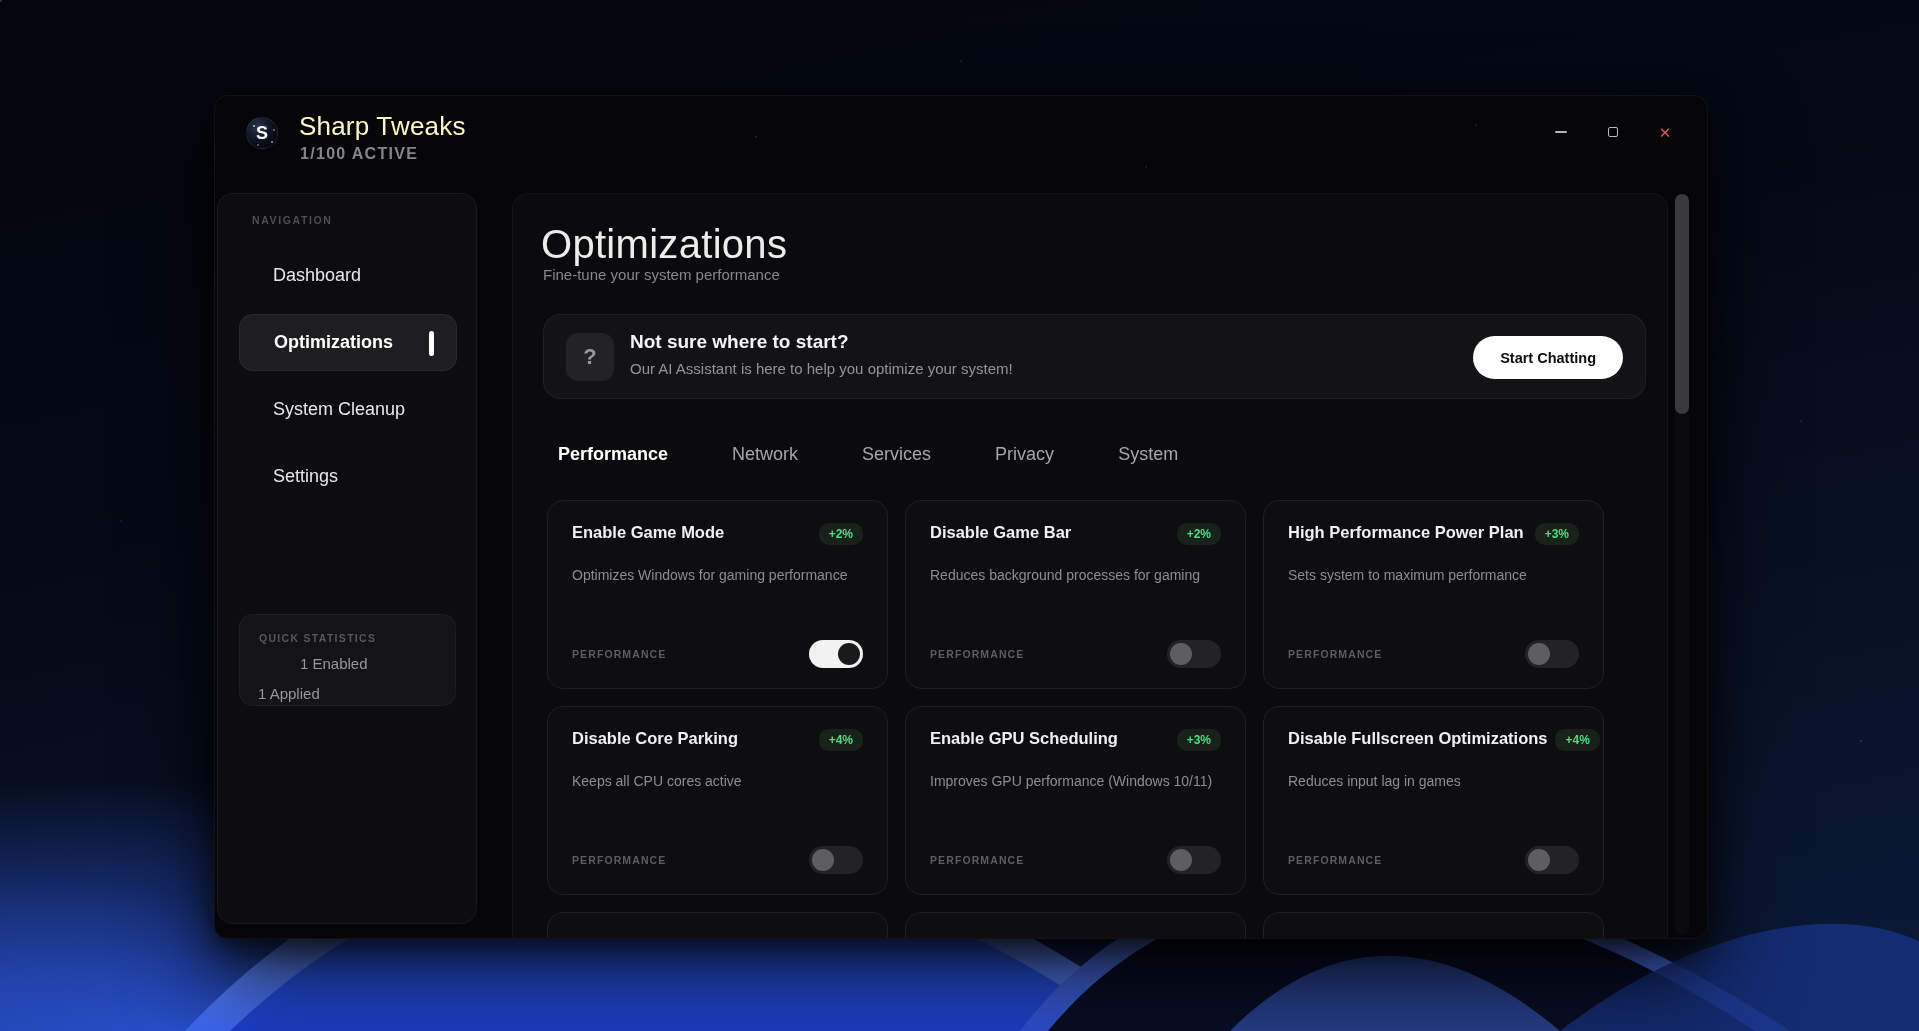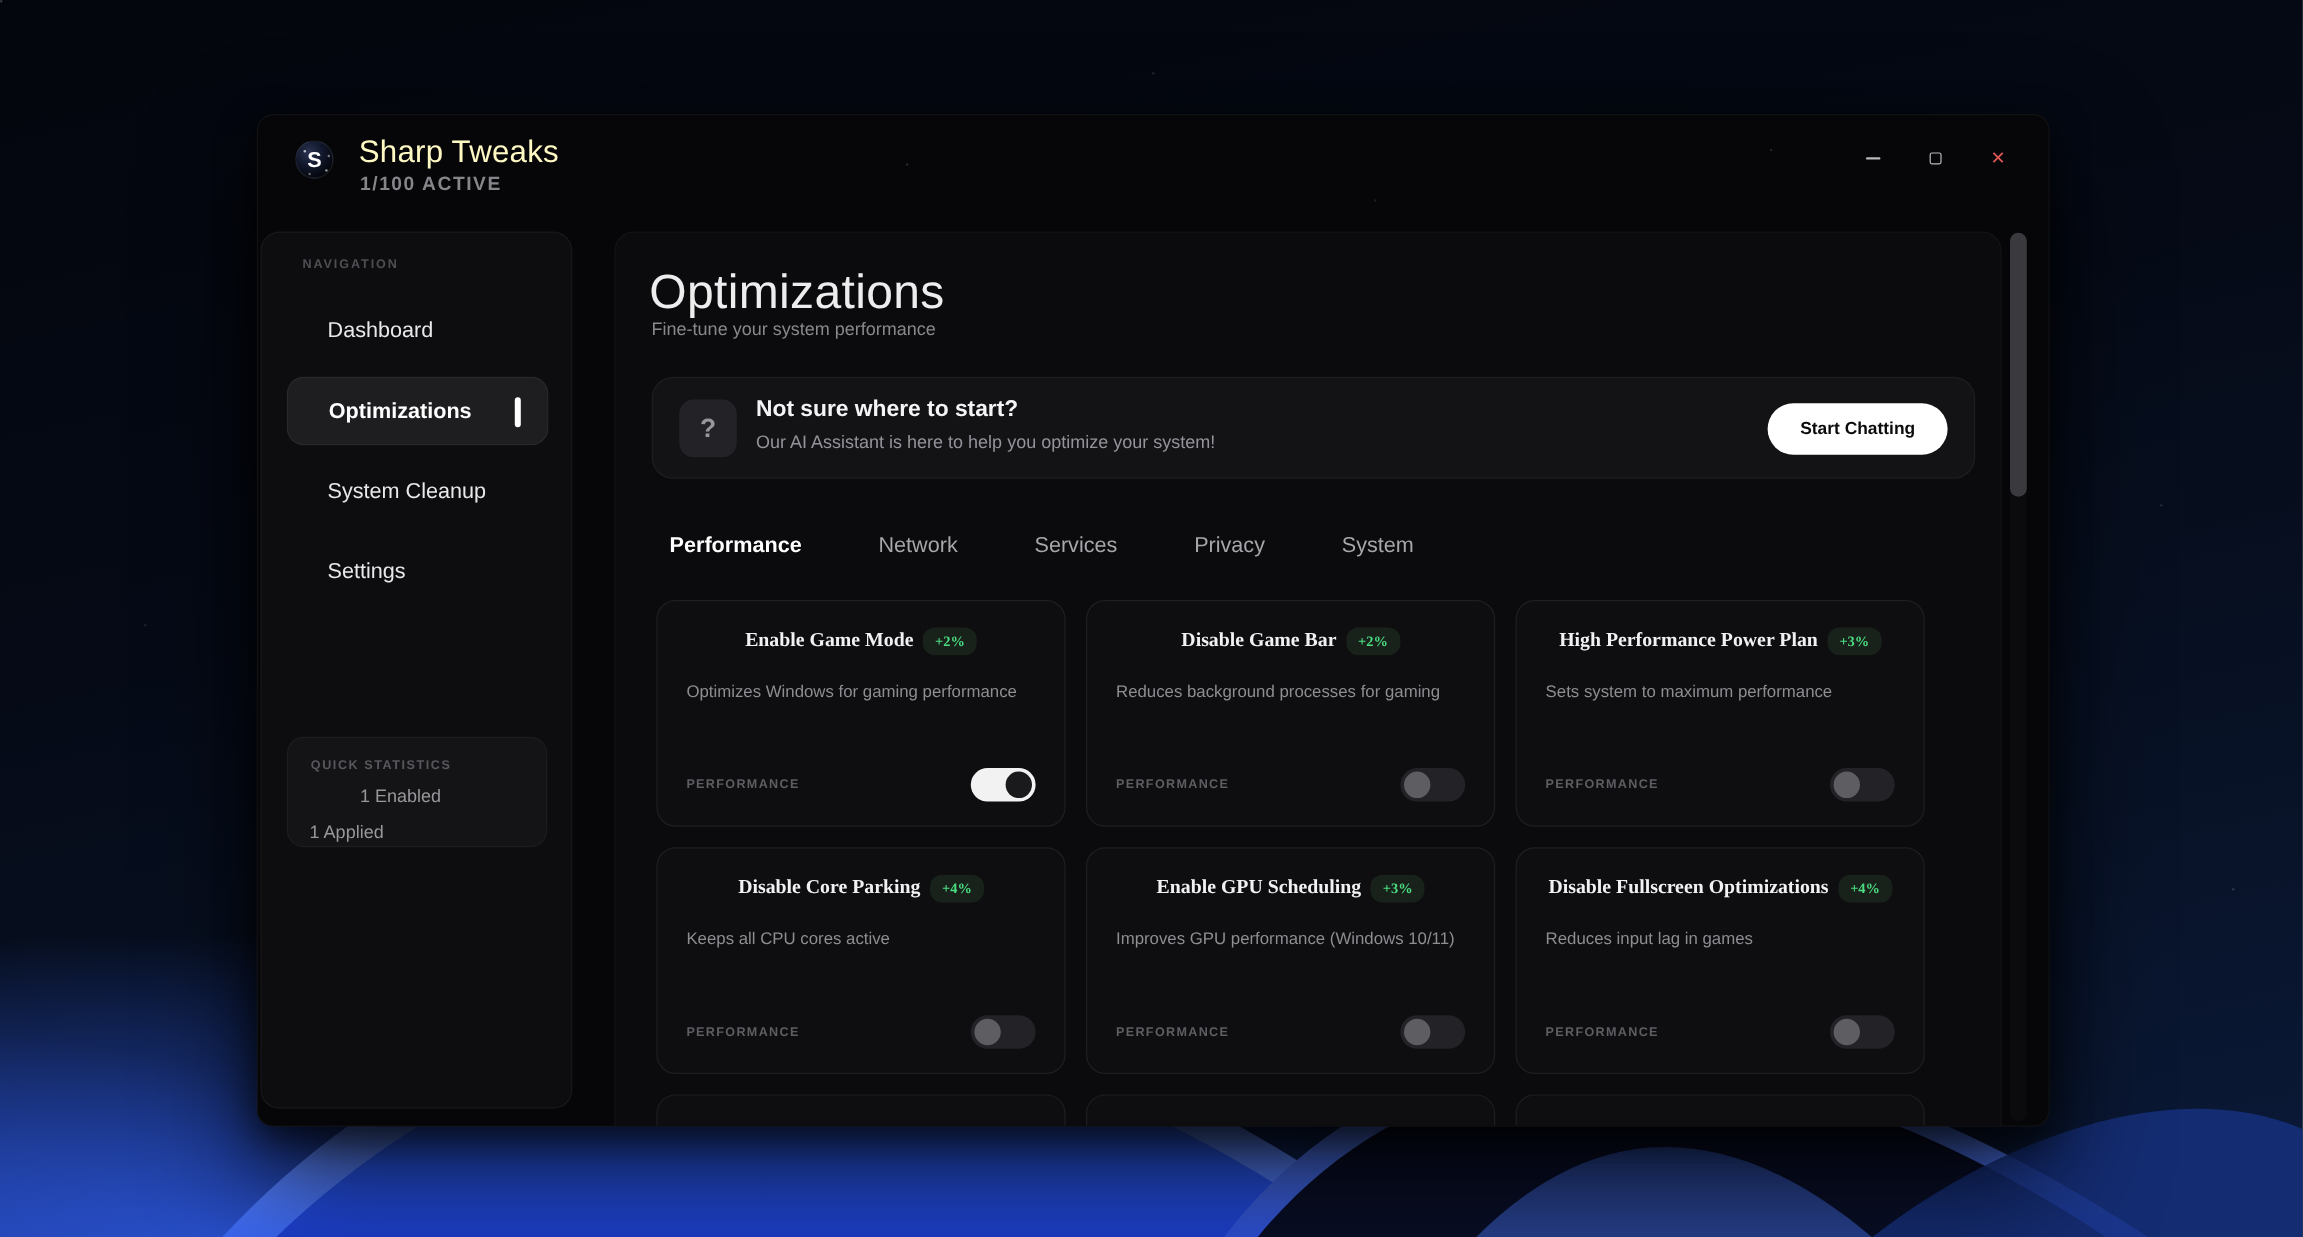--- a/index.html
+++ b/index.html
@@ -92,21 +92,21 @@
 
   .tabs { position:absolute; left:45px; top:250px; display:flex; gap:64px; }
   .tab { font-size:18px; color:#a6a6ab; font-weight:400; cursor:pointer; }
   .tab.active { color:#ffffff; font-weight:700; }
 
   .cards { position:absolute; left:34px; top:306px; width:1057px;
     display:grid; grid-template-columns:repeat(3,341px); gap:17px; }
   .card { position:relative; height:189px; background:#0e0e10; border:1px solid #1f1f23;
     border-radius:16px; padding:22px 24px; }
   .card.stub { height:150px; }
-  .card-head { display:flex; justify-content:center; align-items:flex-start; gap:8px;font-family:Liberation Serif, serif; }
+  .card-head { display:flex; justify-content:space-between; align-items:flex-start; gap:8px; }
   .card-title { font-size:16.5px; font-weight:600; color:#f1f1f3; white-space:nowrap; }
   .boost-badge { background:#19211b; color:#4ade80; font-size:12px; font-weight:600;
     padding:4px 10px; border-radius:10px; white-space:nowrap; }
   .card-desc { margin-top:22px; font-size:14px; color:#8d8d92; }
   .card-footer { position:absolute; left:24px; right:24px; bottom:20px;
     display:flex; justify-content:space-between; align-items:center; }
   .card-cat { font-size:10.5px; font-weight:600; color:#5d5d63; letter-spacing:1.1px; }
   .toggle { position:relative; width:54px; height:28px; border-radius:14px; background:#232327; cursor:pointer; }
   .toggle .knob { position:absolute; left:3px; top:3px; width:22px; height:22px; border-radius:50%; background:#5d5d62; }
   .toggle.on { background:#f2f2f3; }

